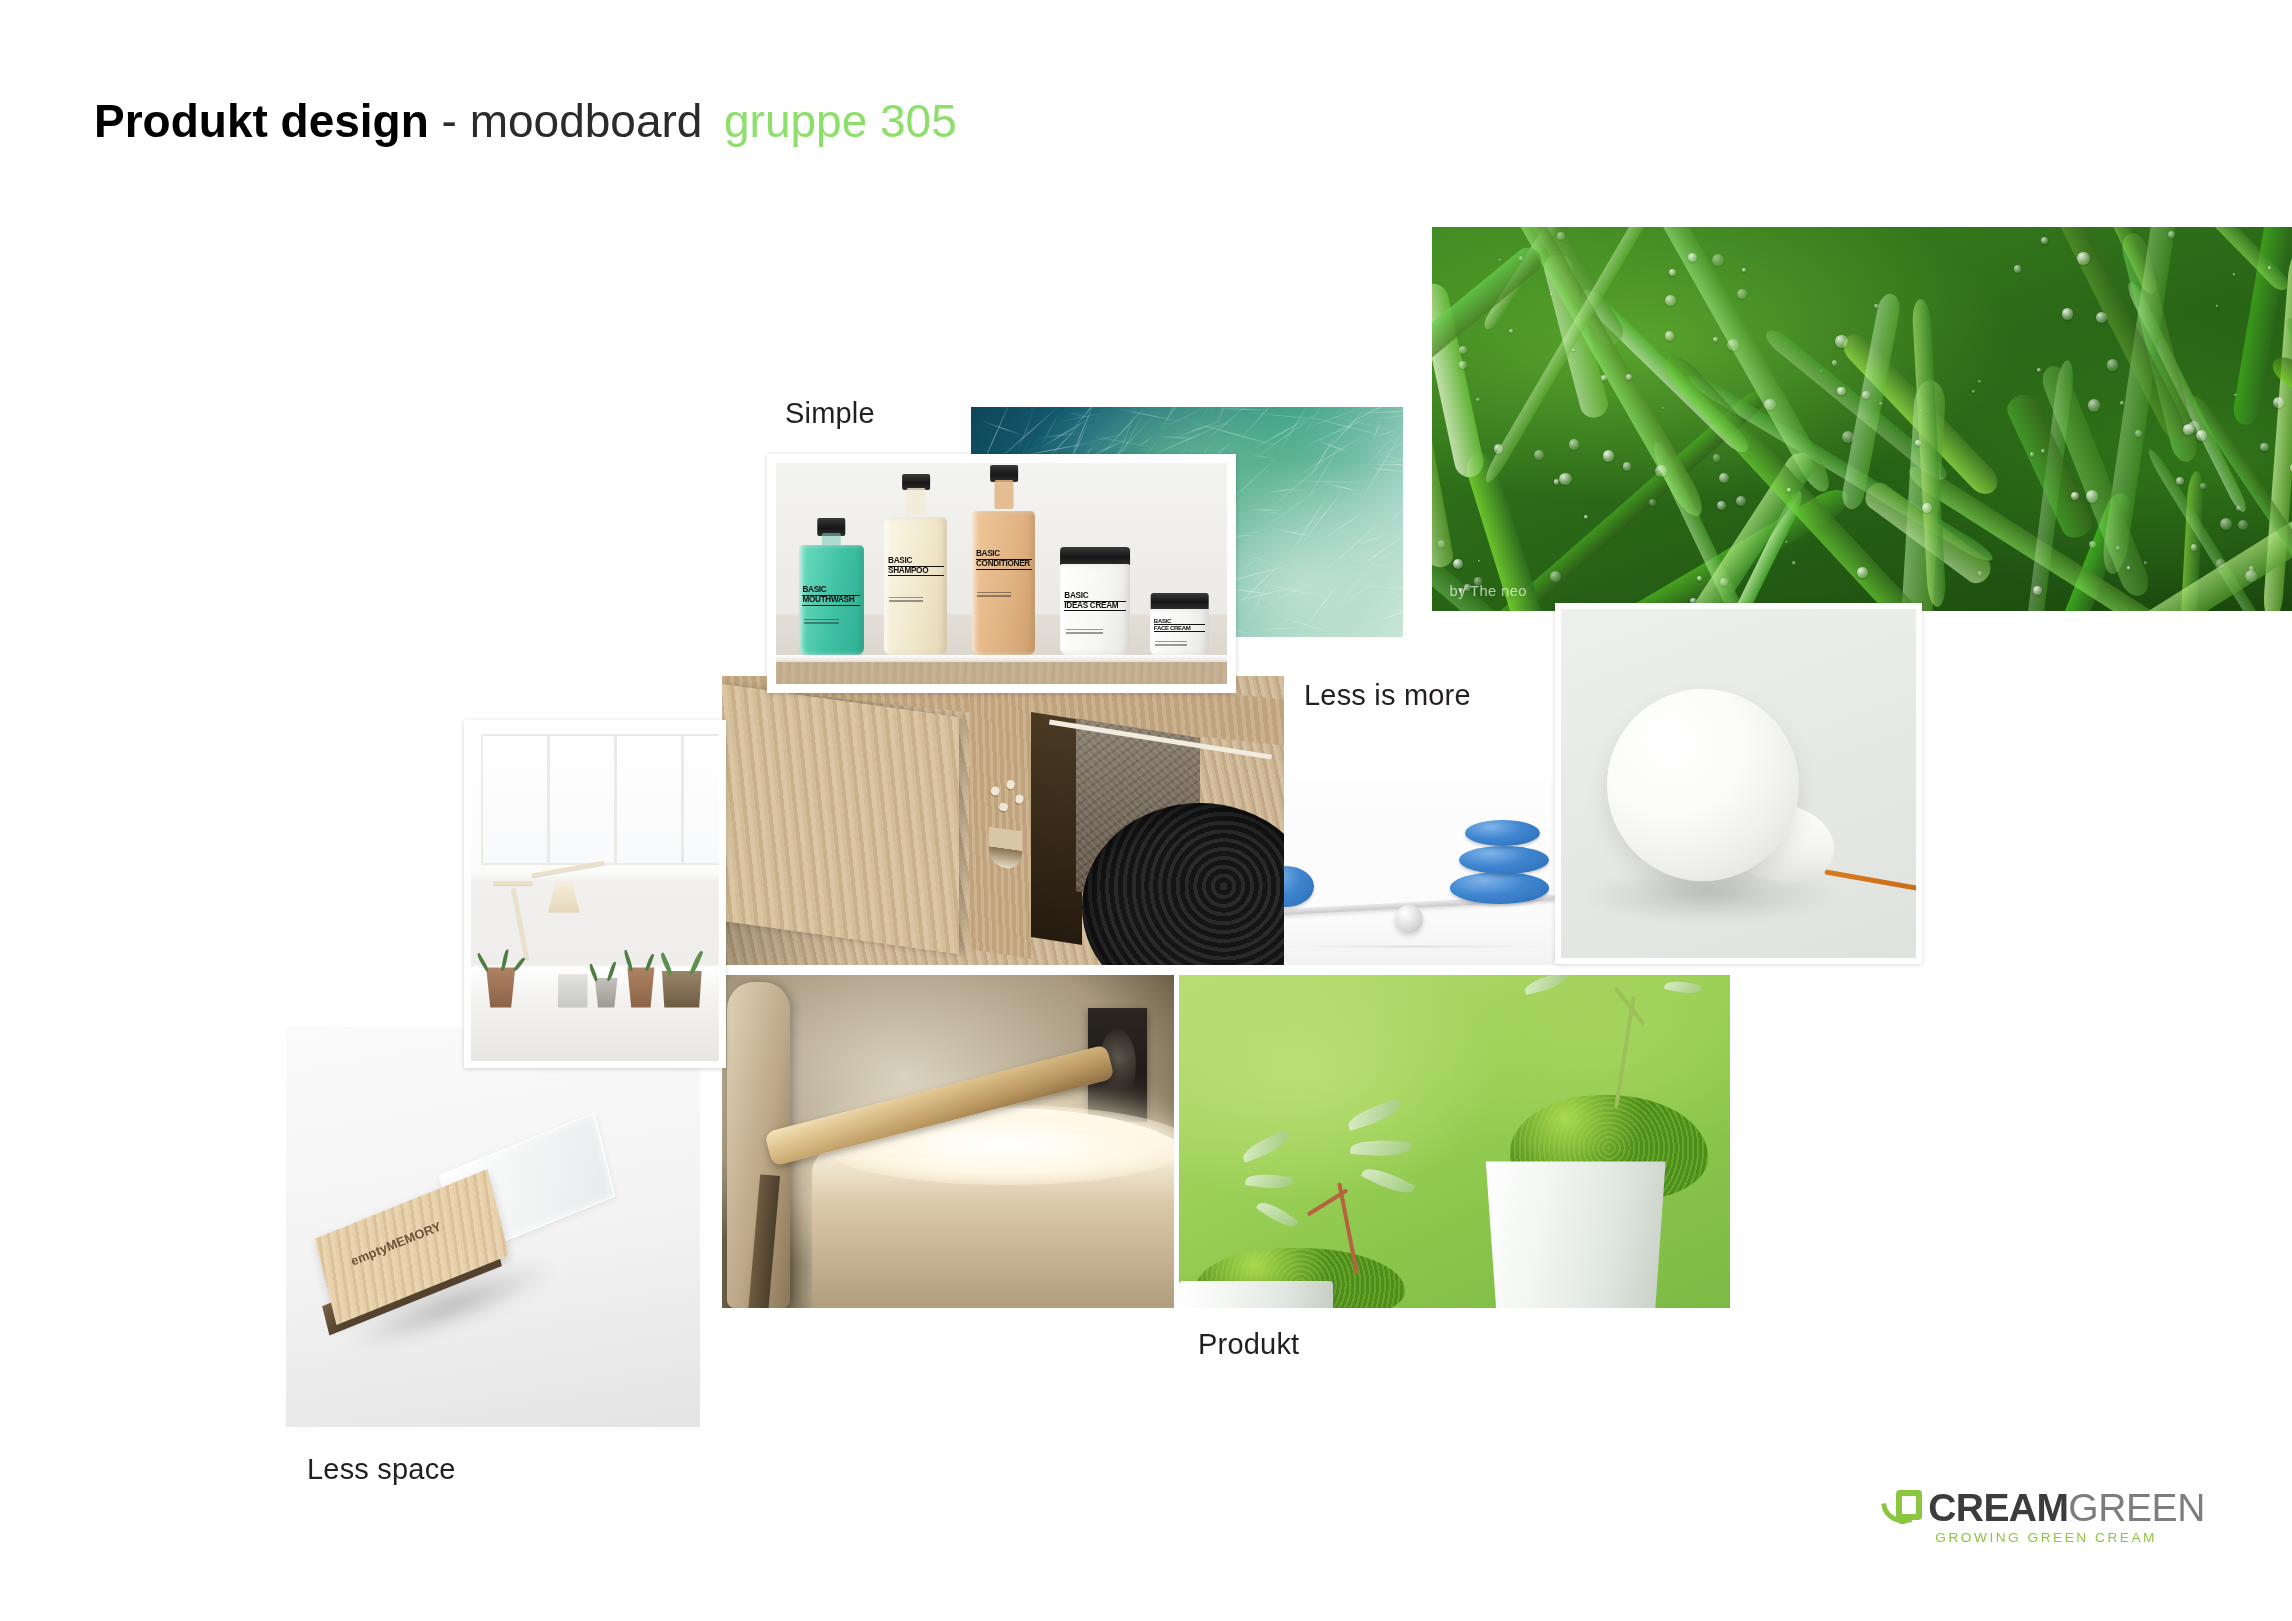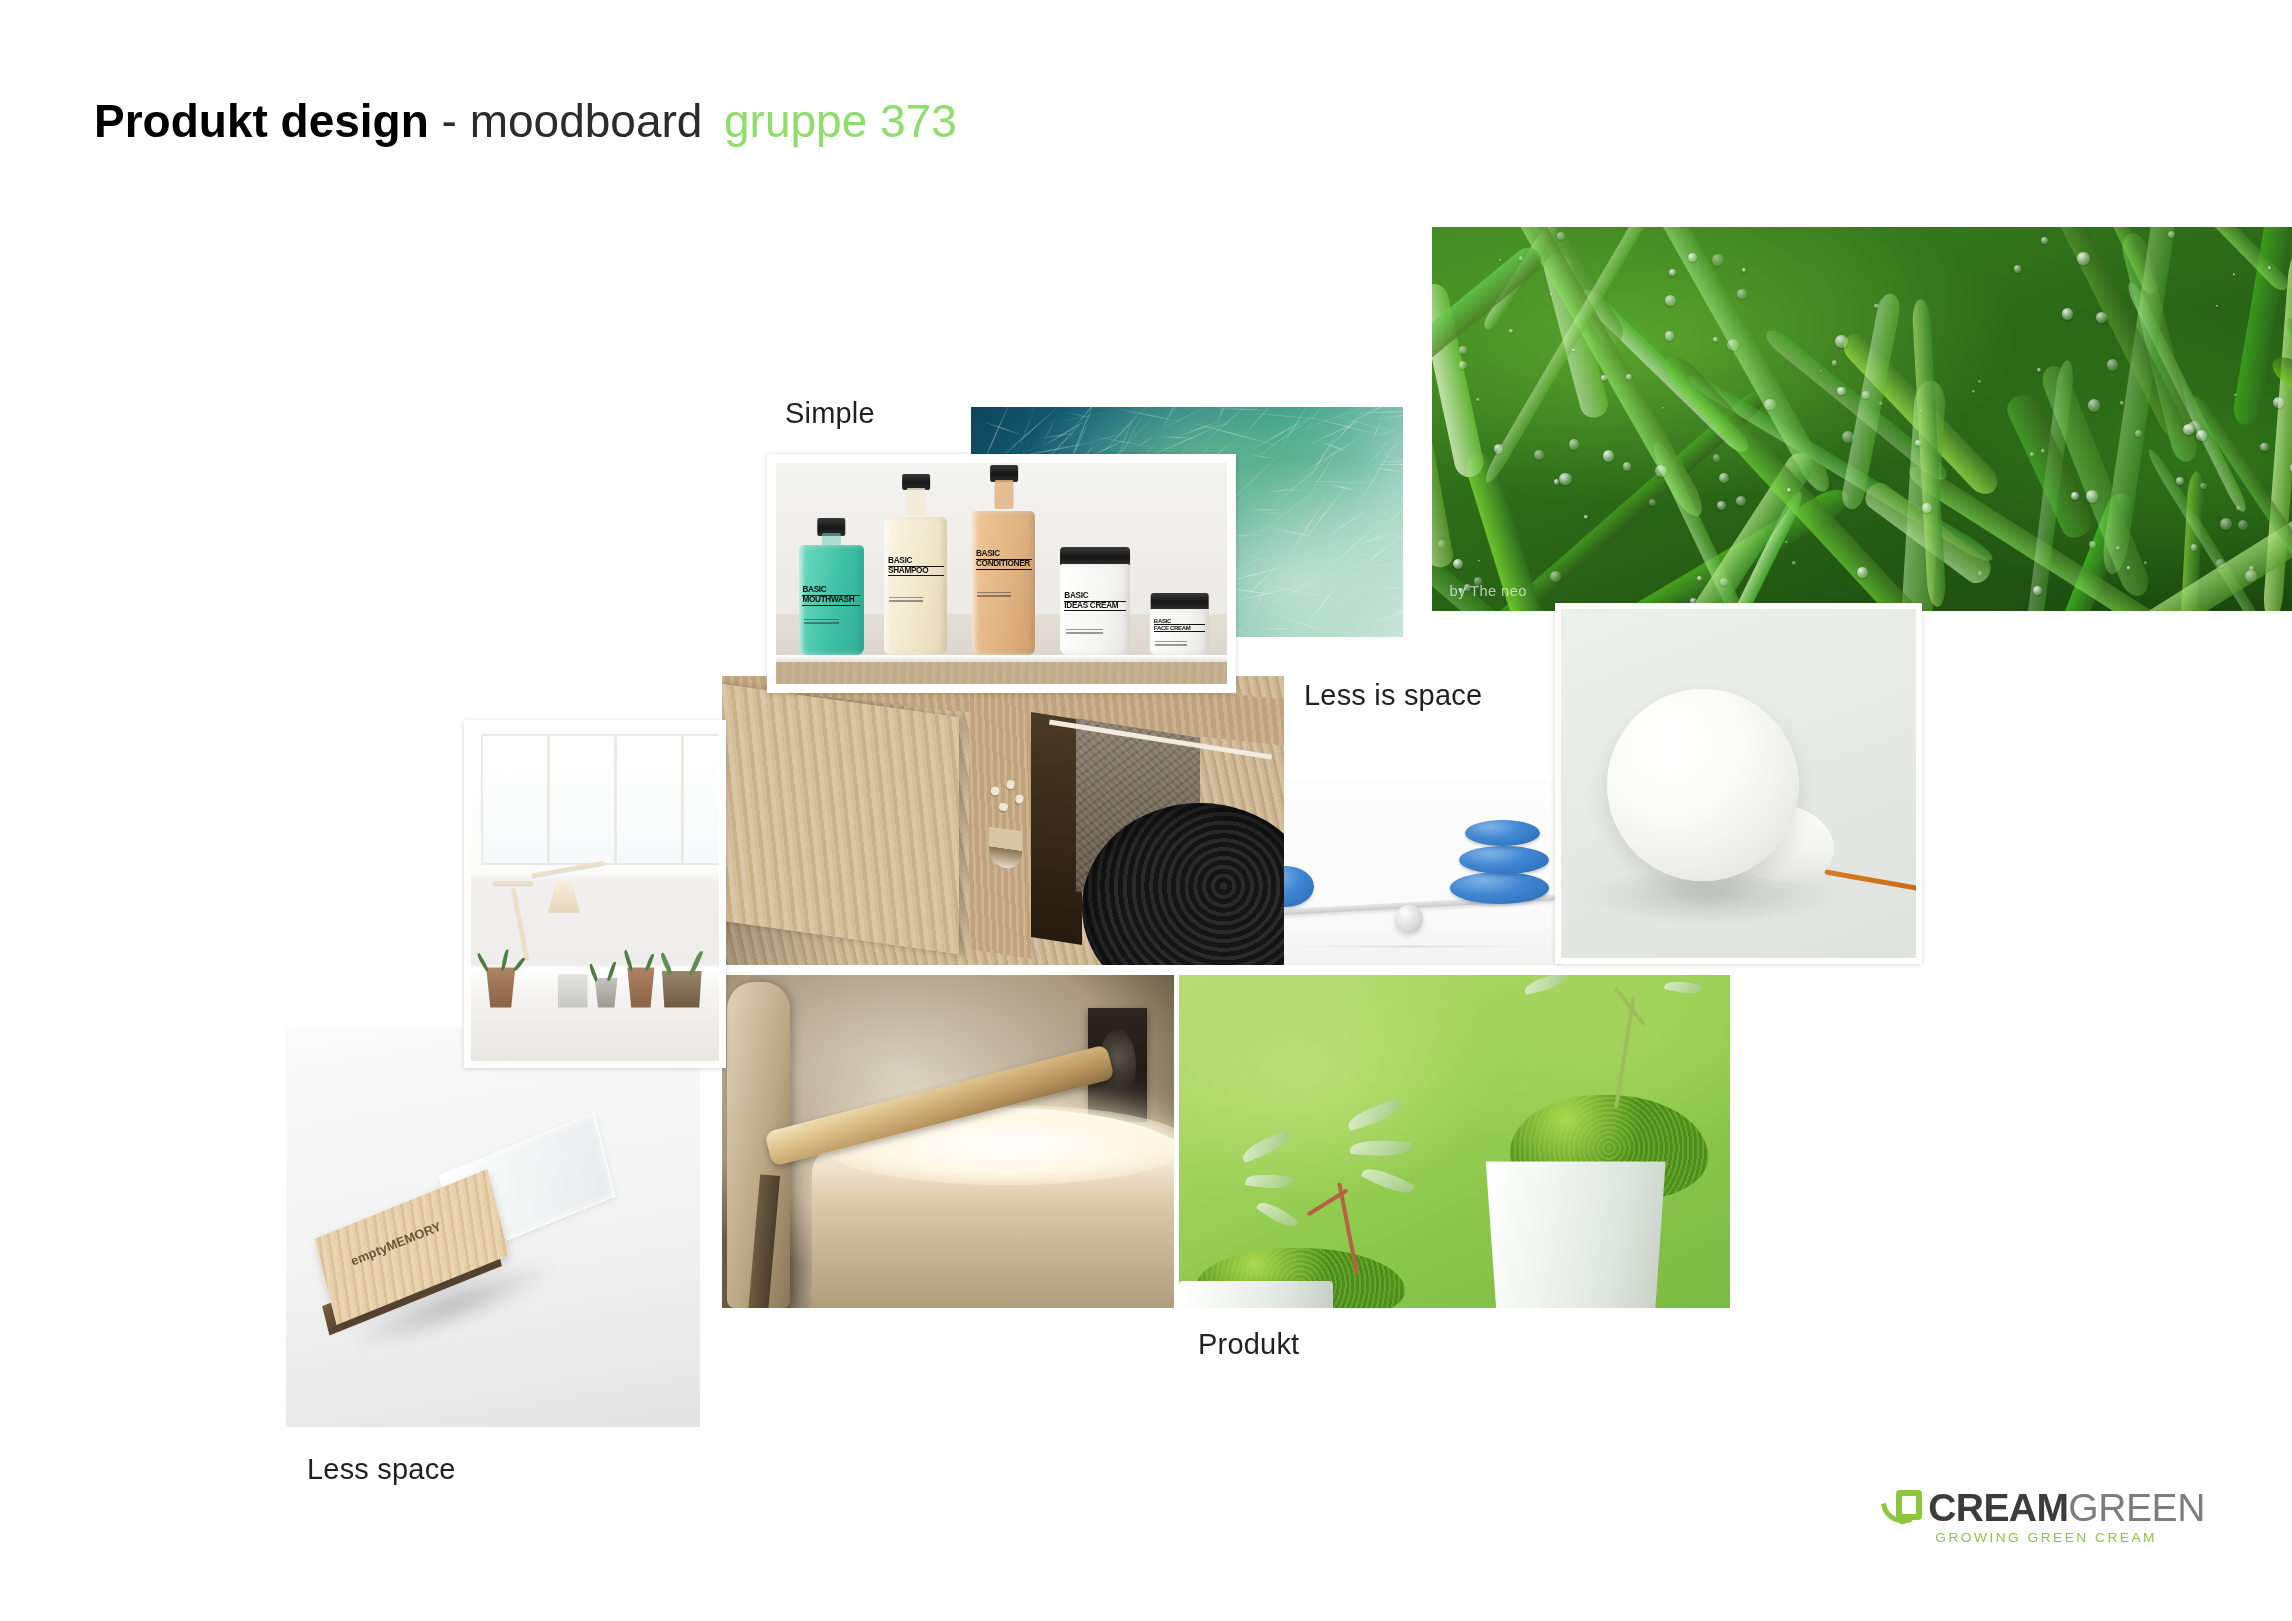--- a/index.html
+++ b/index.html
@@ -510,21 +510,21 @@
   }
   #logo .tagline {
     margin-top: 2.9px; margin-left: 53px;
     font-size: 13.7px; color: #8cc63f; letter-spacing: 2.5px;
   }
 </style>
 </head>
 <body>
 
 <div id="title-bar">
-  <span class="t-bold">Produkt design</span><span class="t-dash"> - </span><span class="t-reg">moodboard</span><span class="t-green">gruppe 373</span>
+  <span class="t-bold">Produkt design</span><span class="t-dash"> - </span><span class="t-reg">moodboard</span><span class="t-green">gruppe 305</span>
 </div>
 
 <div class="tile" id="ph-grass">
   <div class="inner" id="grass-inner">
       <div class="blade" style="width: 24px; height: 207px; left: 61.7783%; top: 67.6293%; transform: rotate(21.5354deg); opacity: 0.67; background: linear-gradient(90deg, rgb(74, 208, 38), rgb(47, 105, 30));"></div>
       <div class="blade" style="width: 26px; height: 217px; left: 78.5652%; top: -4.70109%; transform: rotate(9.58459deg); opacity: 0.43; background: linear-gradient(90deg, rgb(79, 222, 33), rgb(48, 109, 32));"></div>
       <div class="blade" style="width: 12.2px; height: 256px; left: 72.0586%; top: 10.9412%; transform: rotate(-26.4819deg); opacity: 0.5; background: linear-gradient(90deg, rgb(200, 239, 190), rgb(97, 183, 53));"></div>
       <div class="blade" style="width: 27.5px; height: 168px; left: 12.4644%; top: 6.60834%; transform: rotate(-14.7625deg); opacity: 0.58; background: linear-gradient(90deg, rgb(214, 245, 197), rgb(108, 188, 55));"></div>
       <div class="blade" style="width: 19px; height: 374px; left: 81.1694%; top: 5.7082%; transform: rotate(4.2957deg); opacity: 0.77; background: linear-gradient(90deg, rgb(187, 232, 144), rgb(96, 160, 46));"></div>
       <div class="blade" style="width: 25px; height: 235px; left: 68.7647%; top: 0.872731%; transform: rotate(-14.1275deg); opacity: 0.52; background: linear-gradient(90deg, rgb(114, 215, 91), rgb(81, 131, 38));"></div>
@@ -1064,21 +1064,21 @@
 
 <div class="tile" id="ph-usb">
   <div class="dropshadow"></div>
   <div class="clearblock"></div>
   <div class="woodside"></div>
   <div class="woodblock"></div>
   <div id="usb-engraving"><span>empty</span><b>MEMORY</b></div>
 </div>
 
 <div class="caption" id="cap-simple">Simple</div>
-<div class="caption" id="cap-less">Less is space</div>
+<div class="caption" id="cap-less">Less is more</div>
 <div class="caption" id="cap-natural">Produkt</div>
 <div class="caption" id="cap-empty">Less space</div>
 
 <div id="logo">
   <div class="row1">
     <div class="mark">
       <div class="ring"></div>
       <div class="swoosh"></div>
       <div class="dot"></div>
     </div>

